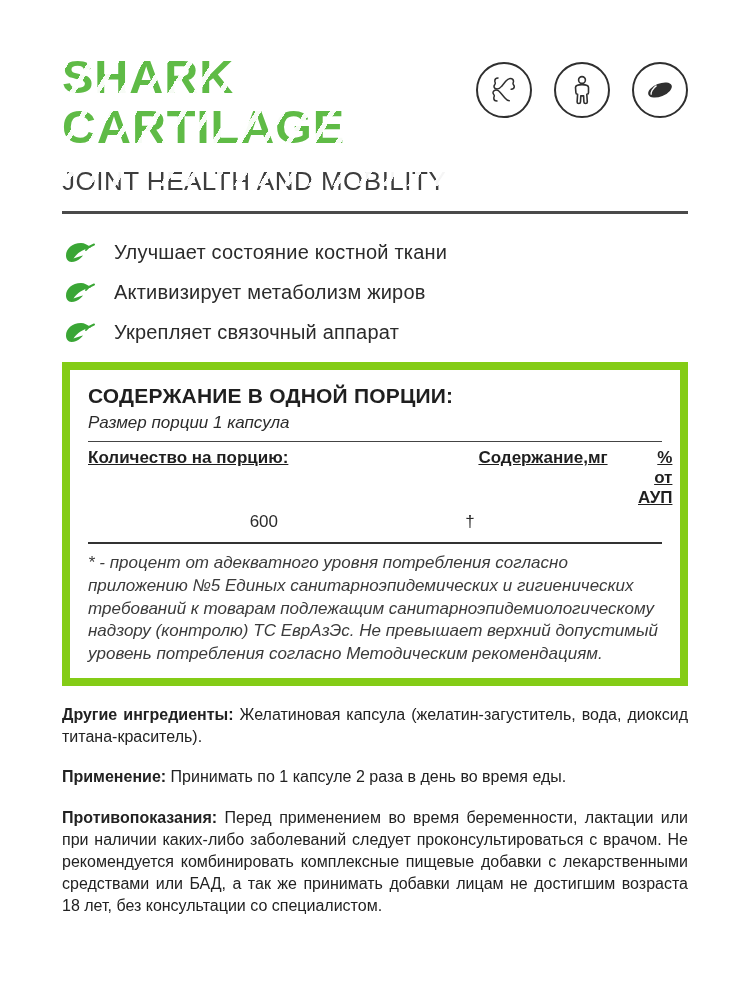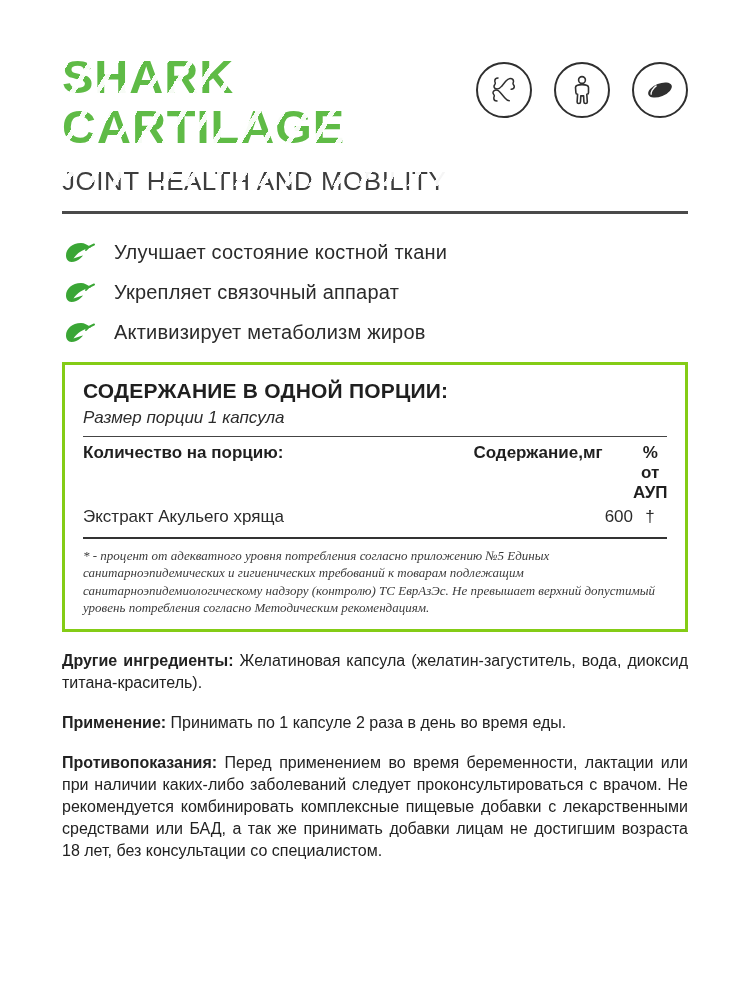--- a/index.html
+++ b/index.html
@@ -108,21 +108,21 @@
   }
   .benefit-text {
     font-size: 20px;
     color: #2b2b2b;
     letter-spacing: 0.2px;
   }
 
   
   .facts {
     margin-top: 16px;
-    border: 3px solid #84cc16;
+    border: 8px solid #84cc16;
     padding: 14px 18px 12px 18px;
   }
   .facts-title {
     font-size: 21px;
     font-weight: bold;
     color: #1f1f1f;
     letter-spacing: 0.2px;
   }
   .facts-row {
     display: flex;
@@ -135,42 +135,42 @@
   }
   .hr-thin {
     border-top: 1px solid #444;
     margin: 8px 0 6px 0;
   }
   .facts-head {
     display: flex;
     font-size: 17px;
     font-weight: bold;
     color: #1f1f1f;
+    text-decoration: underline;
   }
   .col-name { flex: 0 0 360px; }
   .col-amount { flex: 0 0 190px; text-align: center; }
-  .col-pct { flex: 1; text-align: center; }
+  .col-pct { flex: 1; text-align: right; }
   .facts-data {
     display: flex;
     font-size: 17px;
     color: #2b2b2b;
     margin-top: 4px;
   }
   .facts-data .col-amount { text-align: right; }
   .facts-data .col-pct { text-align: center; }
   .hr-strong {
     border-top: 2px solid #333;
     margin: 10px 0 8px 0;
   }
   .footnote {
-    font-size: 13px;
+    font-size: 17px;
     font-style: italic;
     color: #3b3b3b;
     line-height: 1.35;
-    font-family: Liberation Serif, serif;
   }
 
   
   .para {
     margin-top: 18px;
     font-size: 16px;
     line-height: 1.38;
     color: #222;
     text-align: justify;
   }
@@ -222,46 +222,45 @@
       </span>
       <span class="benefit-text">Улучшает состояние костной ткани</span>
     </div>
     <div class="benefit">
       <span class="leaf-icon">
         <svg width="36" height="26" viewBox="0 0 36 26" aria-hidden="true">
           <path d="M18 3C9 3 3 9 3 15.5c0 3.5 2 6.5 5.5 6.5 7 0 11.5-6.5 11.5-6.5S14 17 10.5 18.5C14 13 20 9 28 7.5 24 4.5 21.5 3 18 3z" fill="#3aa635"></path>
           <path d="M31 4.5c-3 1-6 3-8 5.5" stroke="#3aa635" stroke-width="2" fill="none" stroke-linecap="round"></path>
         </svg>
       </span>
-      <span class="benefit-text">Укрепляет связочный аппарат</span>
+      <span class="benefit-text">Активизирует метаболизм жиров</span>
     </div>
     <div class="benefit">
       <span class="leaf-icon">
         <svg width="36" height="26" viewBox="0 0 36 26" aria-hidden="true">
           <path d="M18 3C9 3 3 9 3 15.5c0 3.5 2 6.5 5.5 6.5 7 0 11.5-6.5 11.5-6.5S14 17 10.5 18.5C14 13 20 9 28 7.5 24 4.5 21.5 3 18 3z" fill="#3aa635"></path>
           <path d="M31 4.5c-3 1-6 3-8 5.5" stroke="#3aa635" stroke-width="2" fill="none" stroke-linecap="round"></path>
         </svg>
       </span>
-      <span class="benefit-text">Активизирует метаболизм жиров</span>
+      <span class="benefit-text">Укрепляет связочный аппарат</span>
     </div>
   </div>
 
   <div class="facts">
     <div class="facts-title">СОДЕРЖАНИЕ В ОДНОЙ ПОРЦИИ:</div>
     <div class="facts-row">
       <span>Размер порции 1 капсула</span>
     </div>
     <div class="hr-thin"></div>
     <div class="facts-head">
       <span class="col-name">Количество на порцию:</span>
       <span class="col-amount">Содержание,мг</span>
       <span class="col-pct">% от АУП</span>
     </div>
     <div class="facts-data">
-      <span class="col-name">Экстракт Акульего хряща</span>
       <span class="col-amount">600</span>
       <span class="col-pct">†</span>
     </div>
     <div class="hr-strong"></div>
     <div class="footnote">* - процент от адекватного уровня потребления согласно приложению №5 Единых санитарноэпидемических и гигиенических требований к товарам подлежащим санитарноэпидемиологическому надзору (контролю) ТС ЕврАзЭс. Не превышает верхний допустимый уровень потребления согласно Методическим рекомендациям.</div>
   </div>
 
   <div class="para">
     <b>Другие ингредиенты:</b><span> Желатиновая капсула (желатин-загуститель, вода, диоксид титана-краситель).</span>
   </div>

